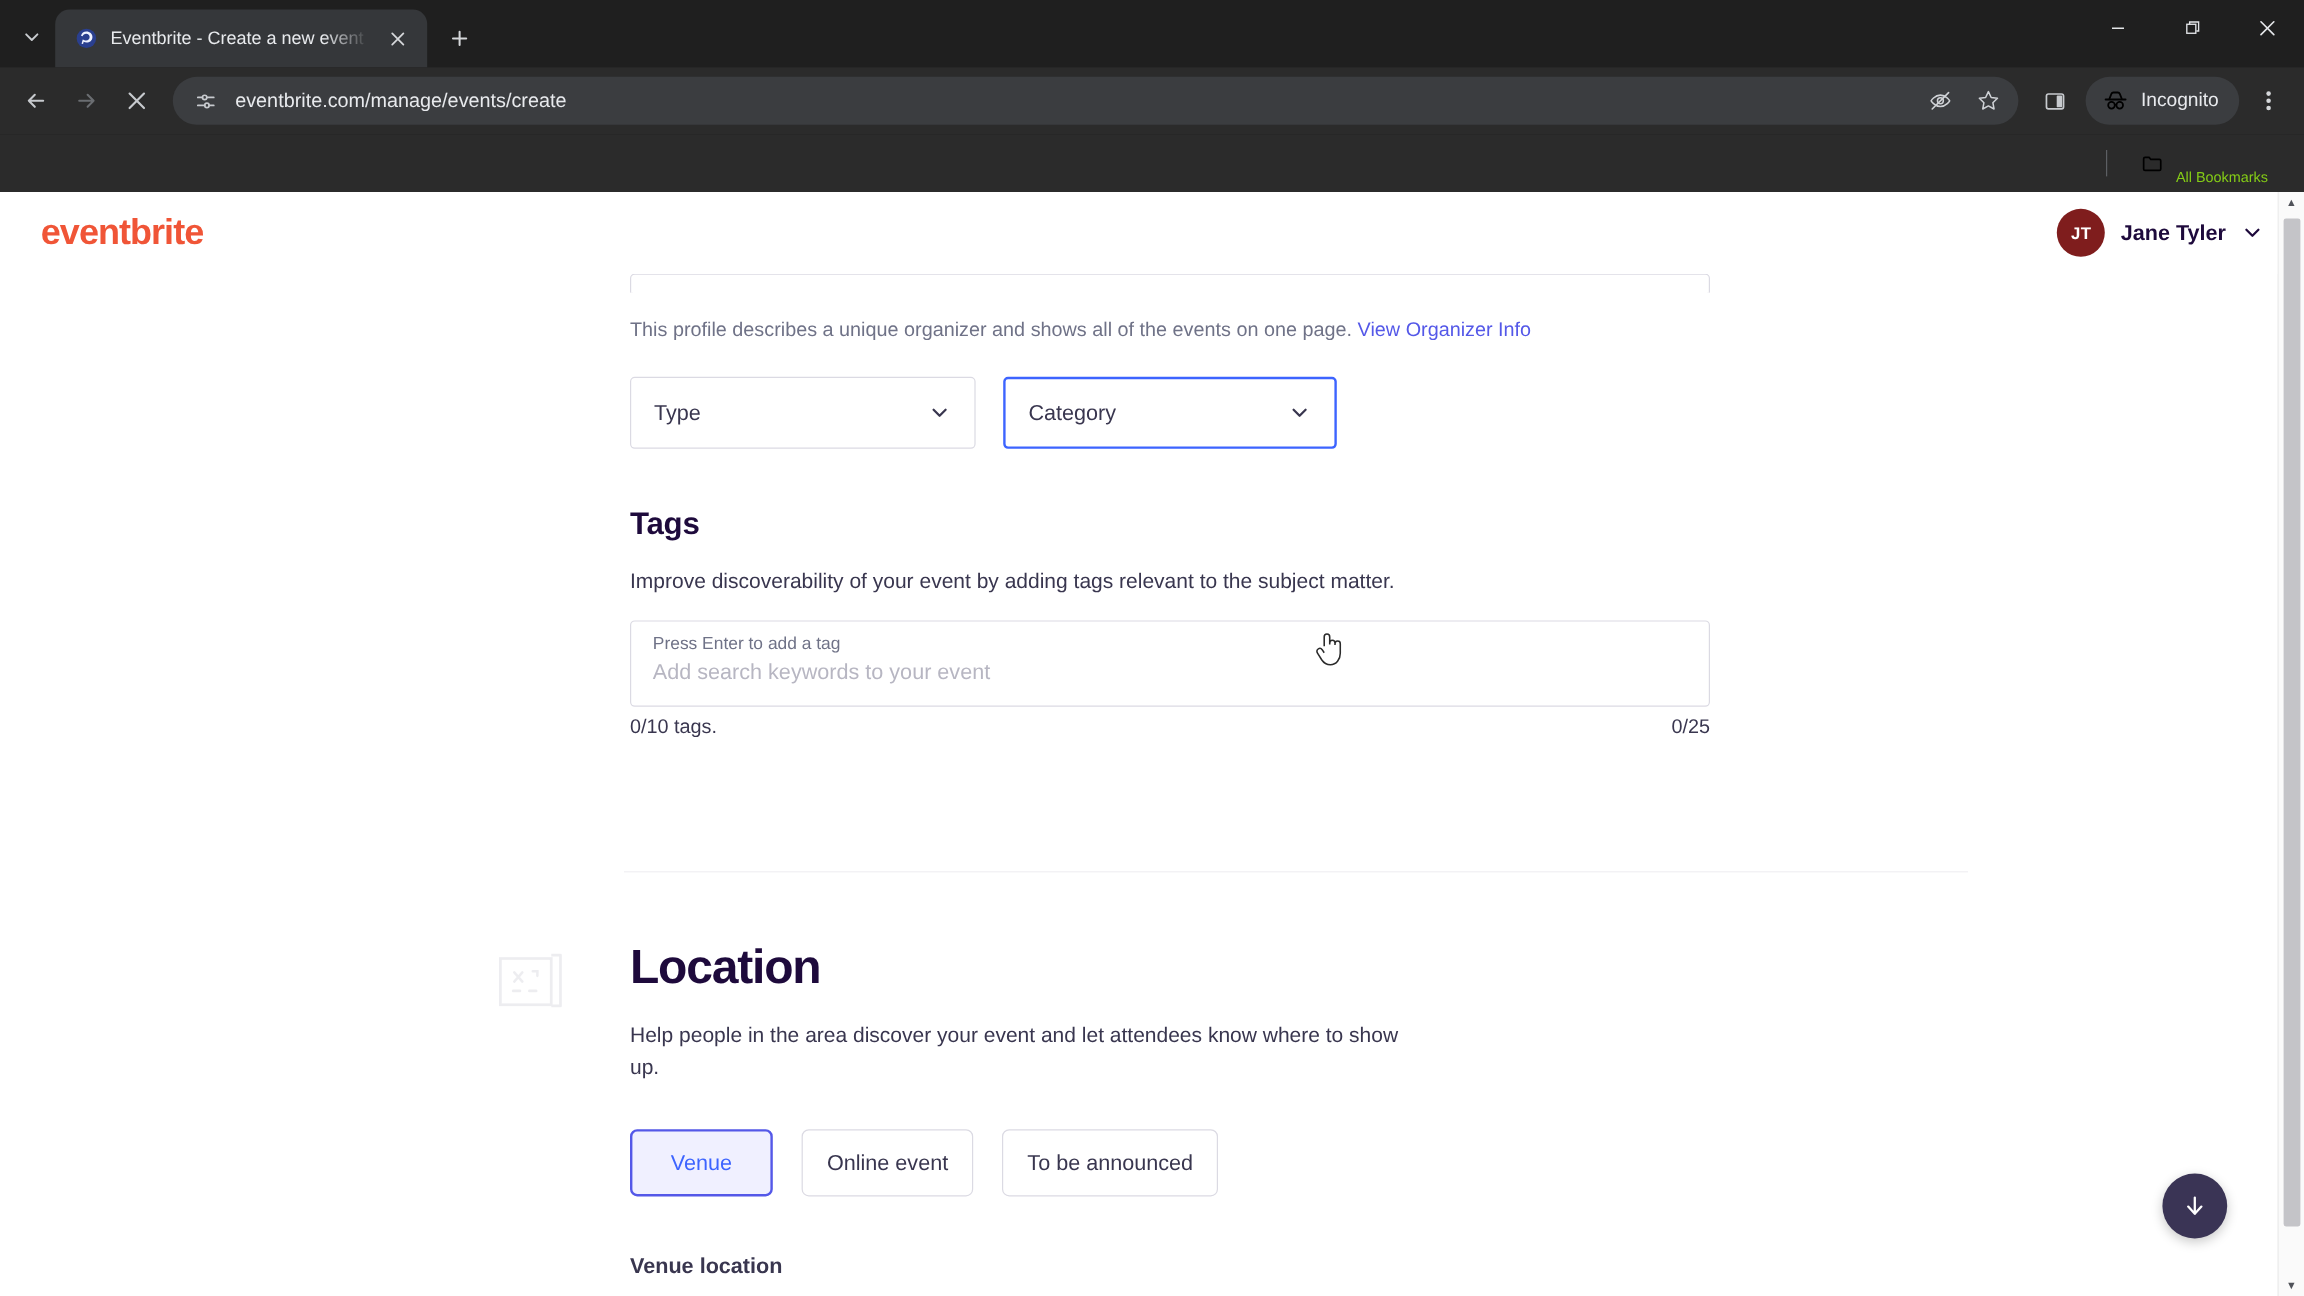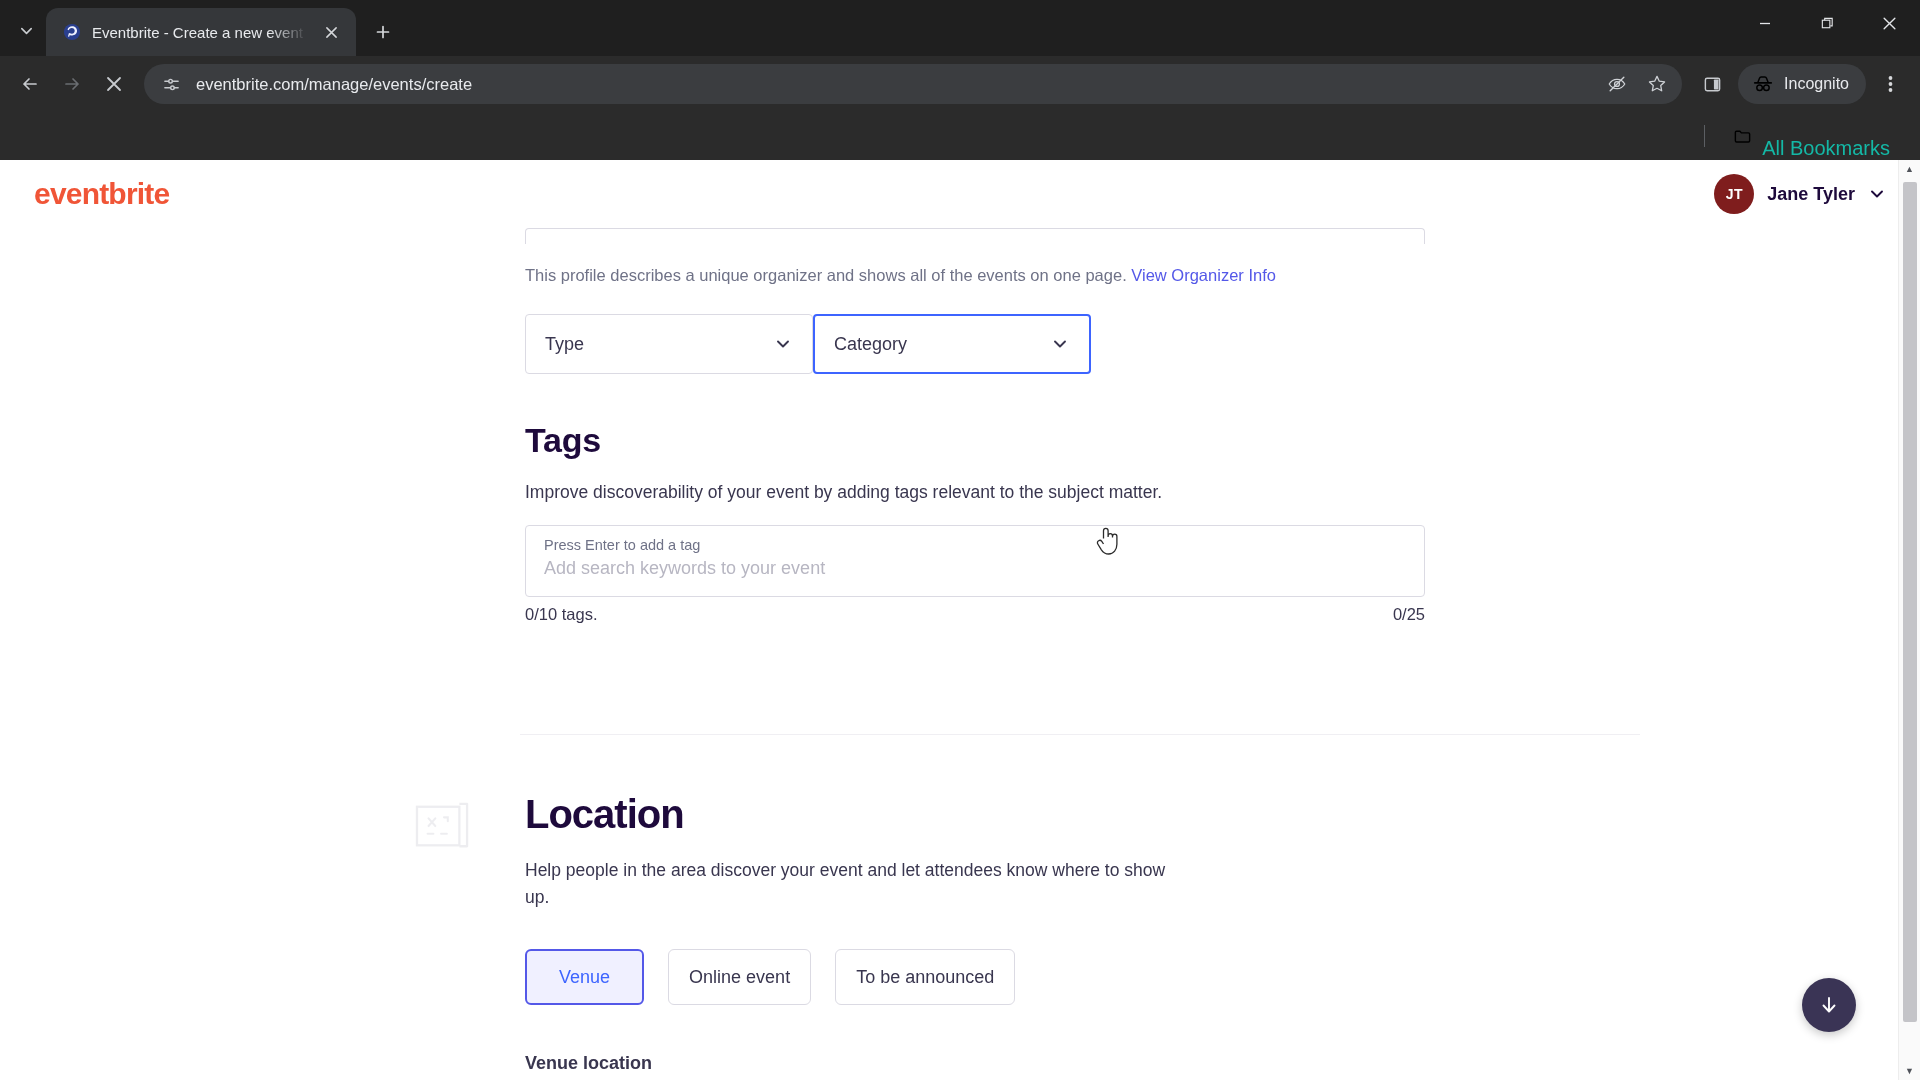--- a/index.html
+++ b/index.html
@@ -89,21 +89,21 @@
 
   .menu-btn { width: 40px; height: 40px; border-radius: 50%; display:flex; align-items:center; justify-content:center; color:#d5d7da; margin-left: 2px; }
 
   .bookmarkbar {
     height: 48px; background: #2b2b2b;
     display: flex; align-items: center; justify-content: flex-end;
     padding-right: 20px; gap: 0;
   }
   .bmk-sep { width: 1px; height: 22px; background: #5c5f63; margin-right: 18px; }
   .bmk-all { display: flex; align-items: center; gap: 10px; padding: 6px 10px; border-radius: 6px; }
-  .bmk-all-label { color: #14b8a6; font-size: 20px; margin-top: 24px; }
+  .bmk-all-label { color: #84cc16; font-size: 12px; margin-top: 24px; }
 
   
   .viewport {
     flex: 1; background: #ffffff; position: relative; overflow: hidden;
     display: flex; flex-direction: column;
   }
 
   .eb-header {
     height: 68px; background: #fff; flex: 0 0 68px;
     display: flex; align-items: center; justify-content: space-between;
@@ -132,32 +132,32 @@
   .cut-input {
     height: 16px; border: 1px solid #dbdae3; border-bottom: none;
     border-radius: 4px 4px 0 0; background: #fff;
     margin-top: 0;
   }
   .helper-line {
     font-size: 16.5px; color: #6f7287; margin-top: 20px; line-height: 1.4;
   }
   .helper-link { color: #5458e8; text-decoration: none; }
 
-  .select-row { display: flex; margin-top: 27px; }
+  .select-row { display: flex; gap: 23px; margin-top: 27px; }
   .sel {
     height: 60px; border: 1px solid #dbdae3; border-radius: 4px;
     display: flex; align-items: center; justify-content: space-between;
     padding: 0 20px 0 19px; background: #fff;
   }
   .sel.w-type { width: 288px; }
   .sel.w-cat  { width: 278px; border: 2px solid #3d64ff; }
   .sel-label { font-size: 18px; color: #39364f; }
   .sel-caret { color: #39364f; display: flex; }
 
-  .sec-title { font-size: 34px; font-weight: 700; color: #1e0a3c; margin-top: 47px; letter-spacing: -0.2px; }
+  .sec-title { font-size: 26px; font-weight: 700; color: #1e0a3c; margin-top: 47px; letter-spacing: -0.2px; }
   .sec-desc  { font-size: 17.5px; color: #39364f; margin-top: 22px; }
 
   .tag-box {
     margin-top: 22px; width: 900px; height: 72px;
     border: 1px solid #dbdae3; border-radius: 4px; background: #fff;
     padding: 10px 18px 0 18px;
   }
   .tag-hint { font-size: 14.5px; color: #6f7287; line-height: 1.35; }
   .tag-placeholder { font-size: 18px; color: #b7b6c2; margin-top: 2px; }
   .tag-meta { display: flex; justify-content: space-between; margin-top: 8px; font-size: 16.5px; color: #39364f; }

